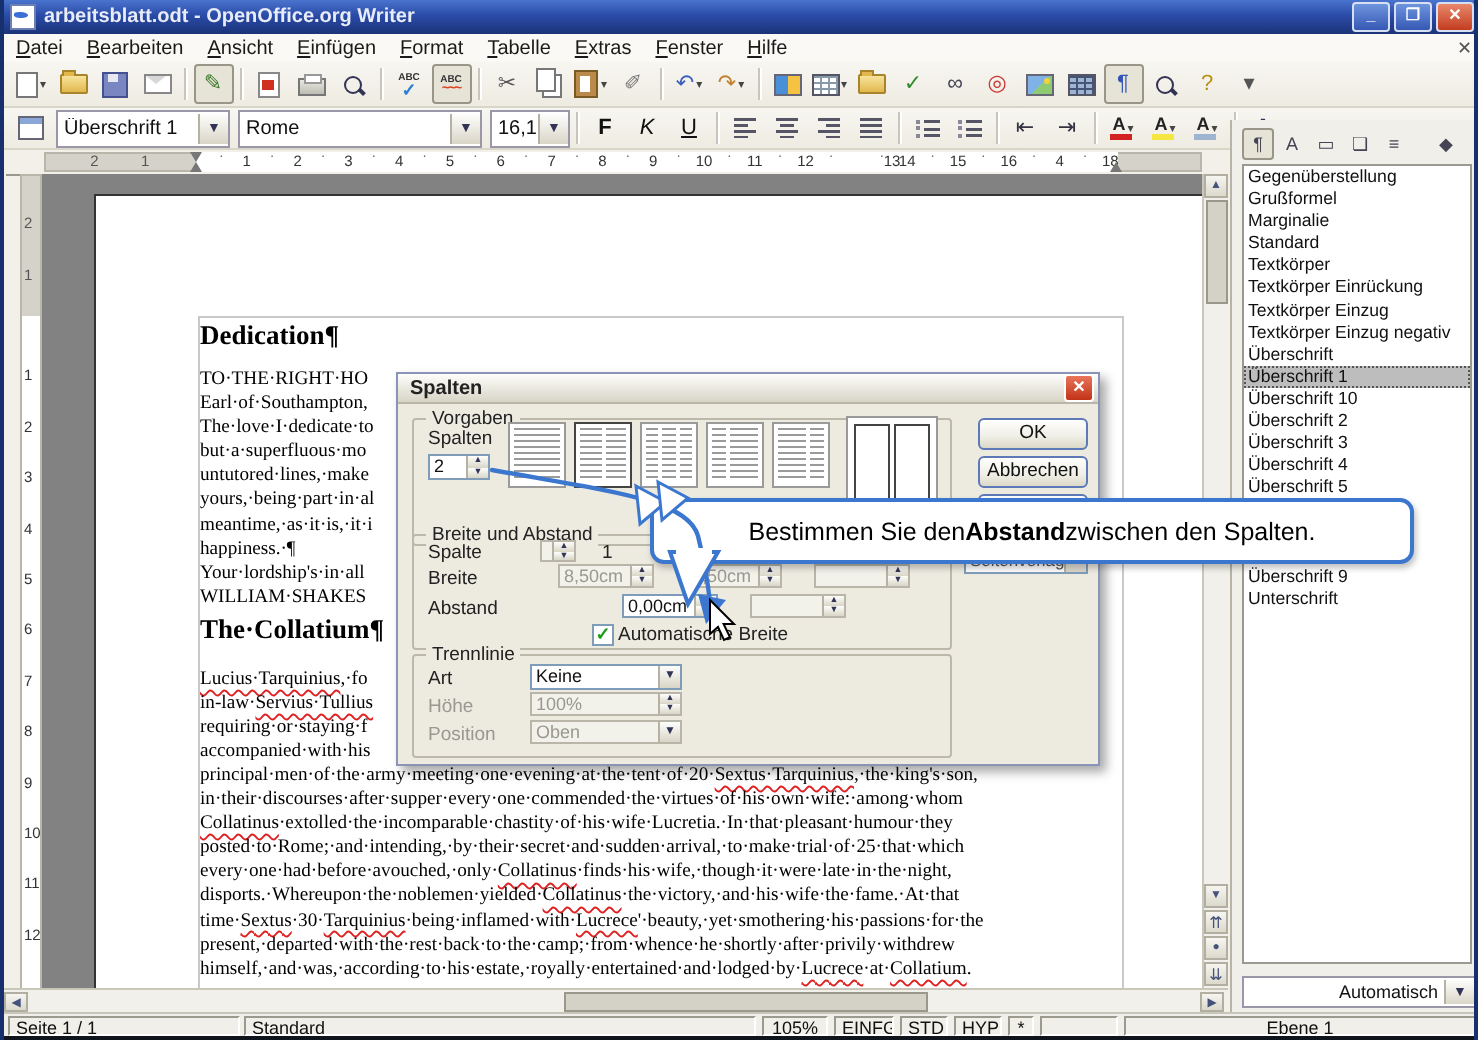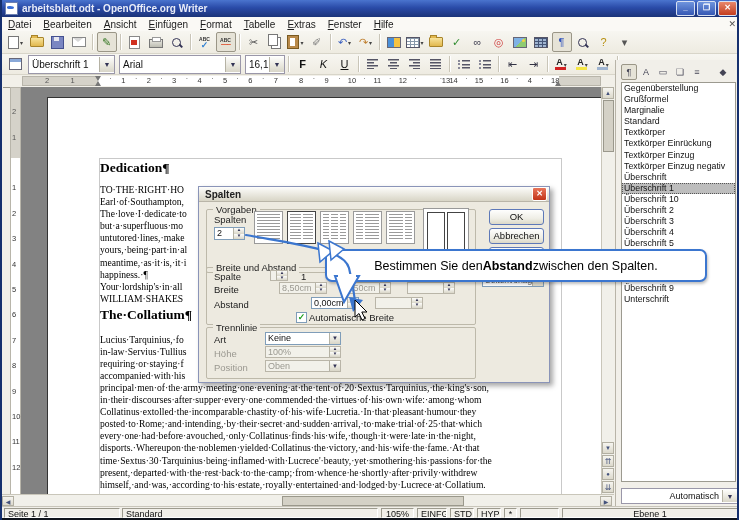--- a/index.html
+++ b/index.html
@@ -89,21 +89,21 @@
   #vruler .active{position:absolute;left:0;top:70px;width:9px;height:337px;background:#fff;}
   .vnum{position:absolute;left:1px;font-size:7.5px;color:#333;}
   #workspace{position:absolute;left:19px;top:0;width:580px;height:407px;background:#828282;overflow:hidden;}
   #page{position:absolute;left:26px;top:10px;width:553px;height:397px;background:#fff;border:1px solid #333;box-shadow:2px 2px 0 rgba(40,40,40,.45);}
   #tbound{position:absolute;left:51px;top:60px;width:461px;height:340px;border:1px solid #C9C9C9;}
   .dochead{position:absolute;left:52px;font-family:"Liberation Serif",serif;font-weight:bold;font-size:13.5px;color:#000;white-space:nowrap;}
   .docpara{position:absolute;left:52px;width:461px;font-family:"Liberation Serif",serif;font-size:9.6px;color:#000;}
   .docpara .line{height:12.1px;line-height:12.1px;white-space:nowrap;}
   .docpara.just .line{text-align:justify;white-space:normal;height:12.1px;overflow:visible;}
   .docpara.just .line::after{content:"";display:inline-block;width:100%;}
-  .sp{text-decoration-style:wavy;text-decoration-color:#E02020;text-decoration-thickness:1px;text-underline-offset:2px;}
+  .sp{text-decoration:underline;text-decoration-style:wavy;text-decoration-color:#E02020;text-decoration-thickness:1px;text-underline-offset:2px;}
   
   .sbtn{position:absolute;background:linear-gradient(#F6F5F0,#DCD9CC);border:1px solid #B2AFA2;color:#44527C;font-size:6px;display:flex;align-items:center;justify-content:center;box-sizing:border-box;}
   #vscroll{position:absolute;left:599px;top:0;width:13px;height:407px;background:#F1F0EA;border-left:1px solid #C9C6BA;box-sizing:border-box;}
   #vthumb{position:absolute;left:1px;top:13px;width:11px;height:52px;background:#D4D1C6;border:1px solid #9A988C;box-sizing:border-box;}
   #hscroll{left:0;top:494px;width:612px;height:12px;background:#F1F0EA;border-top:1px solid #C9C6BA;box-sizing:border-box;}
   #hthumb{position:absolute;left:280px;top:1px;width:182px;height:10px;background:#D4D1C6;border:1px solid #9A988C;box-sizing:border-box;}
   
   #stylist{left:613px;top:60px;width:126px;height:446px;background:#F1EFE9;border-left:1px solid #B8B4A8;box-sizing:border-box;}
   #st-icons{position:absolute;left:5px;top:4px;display:flex;gap:1px;}
   .stbtn{width:14px;height:14px;border:1px solid transparent;border-radius:2px;display:flex;align-items:center;justify-content:center;font-size:9px;color:#445;}
@@ -271,21 +271,21 @@
 
   <div class="abs tbar" id="tb-fmt">
     <span class="tbtn">
         <span class="s s-styles"></span>
       </span>
     <span class="combo" style="width:85px;margin-left:2px;">
       <span class="cv">Überschrift 1</span>
         <span class="cb">▼</span>
     </span>
     <span class="combo" style="width:120px;margin-left:4px;">
-      <span class="cv">Arial</span>
+      <span class="cv">Rome</span>
         <span class="cb">▼</span>
     </span>
     <span class="combo" style="width:38px;margin-left:4px;">
       <span class="cv">16,1</span>
         <span class="cb">▼</span>
     </span>
     <span class="tsep"></span>
     <span id="fmt-icons" style="display:flex;align-items:center;">
         <span class="tbtn">
           <span class="glyph" style="color: rgb(17, 17, 17); font-weight: bold;">F</span>

